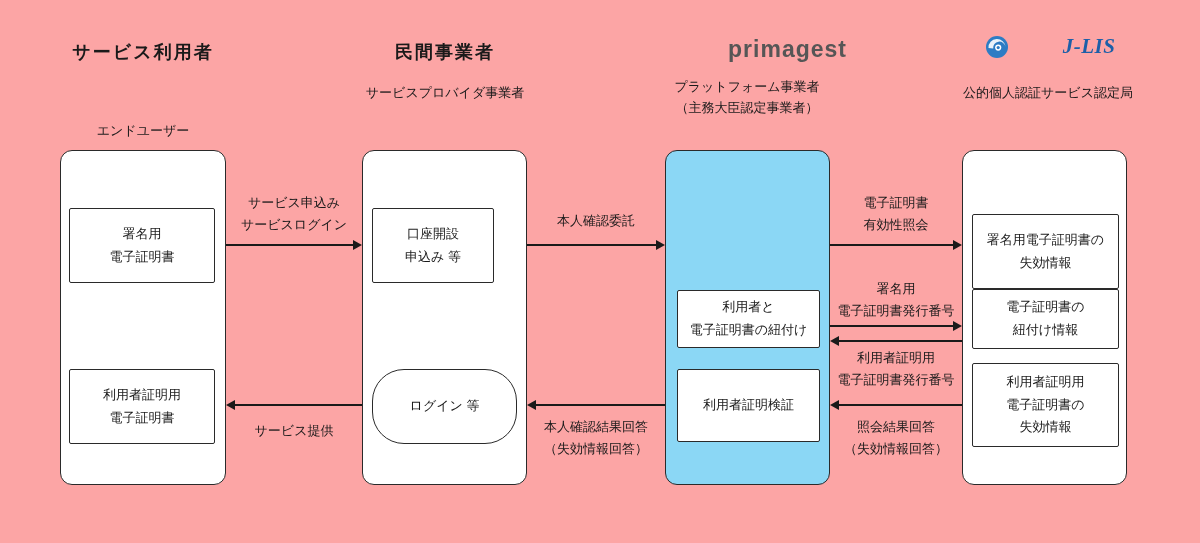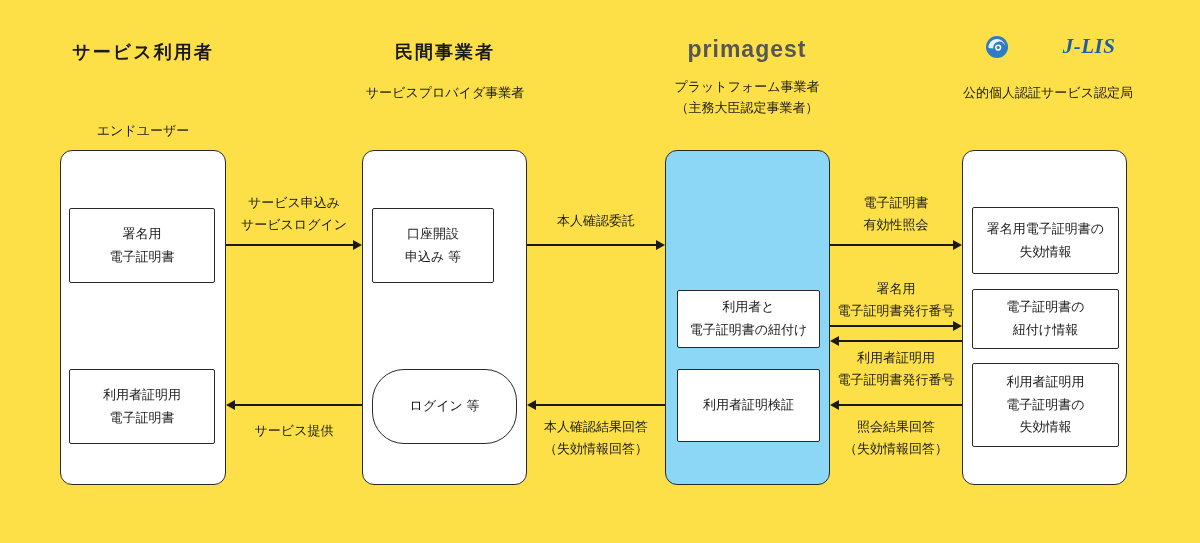--- a/index.html
+++ b/index.html
@@ -1,36 +1,36 @@
 <!DOCTYPE html>
 <html><head>
 <meta charset="utf-8">
 <style>
   * { margin:0; padding:0; box-sizing:border-box; }
   html,body { background:#ffffff; }
   body { font-family:"Liberation Sans","DejaVu Sans",sans-serif; color:#1a1a1a; }
-  .canvas { position:relative; width:1200px; height:543px; background:#fde047; overflow:hidden; }
+  .canvas { position:relative; width:1200px; height:543px; background:#fca5a5; overflow:hidden; }
 
   .col-title { position:absolute; font-size:18px; font-weight:bold; text-align:center; letter-spacing:2px; }
   .col-subtitle { position:absolute; font-size:13px; text-align:center; white-space:pre-line; line-height:1.65; }
 
   .outer-box { position:absolute; border:1.5px solid #2a2a2a; border-radius:12px; background:#ffffff; }
   .inner-box { position:absolute; border:1.5px solid #2a2a2a; border-radius:2px; background:#ffffff;
                display:flex; align-items:center; justify-content:center; text-align:center;
                font-size:13px; line-height:1.75; white-space:pre-line; }
 
   .arrow { position:absolute; height:2px; background:#1a1a1a; }
   .arrow::after { content:""; position:absolute; top:-4px; width:0; height:0;
                   border-top:5px solid transparent; border-bottom:5px solid transparent; }
   .arrow.right::after { right:-9px; border-left:9px solid #1a1a1a; }
   .arrow.left::after  { left:-9px;  border-right:9px solid #1a1a1a; }
 
   .arrow-label { position:absolute; font-size:13px; text-align:center; white-space:pre-line; line-height:1.7; }
 
-  .logo-primagest { position:absolute; font-size:23px; font-weight:bold; text-align:center;
+  .logo-primagest { position:absolute; font-size:23px; font-weight:bold; text-align:right;
                     letter-spacing:1px; color:#565656; }
   .logo-jlis { position:absolute; display:flex; align-items:center; justify-content:center; gap:6px; }
   .jlis-text { font-family:"Liberation Serif","DejaVu Serif",serif; font-style:italic; font-weight:bold;
                font-size:21px; color:#1c5fa8; letter-spacing:0.5px;margin-left:48px; }
   .jlis-icon { display:inline-flex; width:24px; height:24px; }
 </style>
 </head>
 <body>
 
 <div class="canvas">
@@ -71,21 +71,21 @@
     <div class="inner-box" style="left:9px; top:218px; width:145px; height:75px;border-radius:32px;">ログイン 等</div>
   </div>
 
   <div class="outer-box" style="left:665px; top:150px; width:165px; height:335px; background:#8bd7f5;">
     <div class="inner-box" style="left:11px; top:139px; width:143px; height:58px;">利用者と
 電子証明書の紐付け</div>
     <div class="inner-box" style="left:11px; top:218px; width:143px; height:73px;">利用者証明検証</div>
   </div>
 
   <div class="outer-box" style="left:962px; top:150px; width:165px; height:335px;">
-    <div class="inner-box" style="left:9px; top:56px; width:147px; height:67px;">署名用電子証明書の
+    <div class="inner-box" style="left:9px; top:63px; width:147px; height:75px;">署名用電子証明書の
 失効情報</div>
     <div class="inner-box" style="left:9px; top:138px; width:147px; height:60px;">電子証明書の
 紐付け情報</div>
     <div class="inner-box" style="left:9px; top:212px; width:147px; height:84px;">利用者証明用
 電子証明書の
 失効情報</div>
   </div>
 
   <div class="arrow right" style="left:226px; top:244px; width:127px;"></div>
   <div class="arrow-label" style="left:214px; top:192px; width:160px;">サービス申込み

